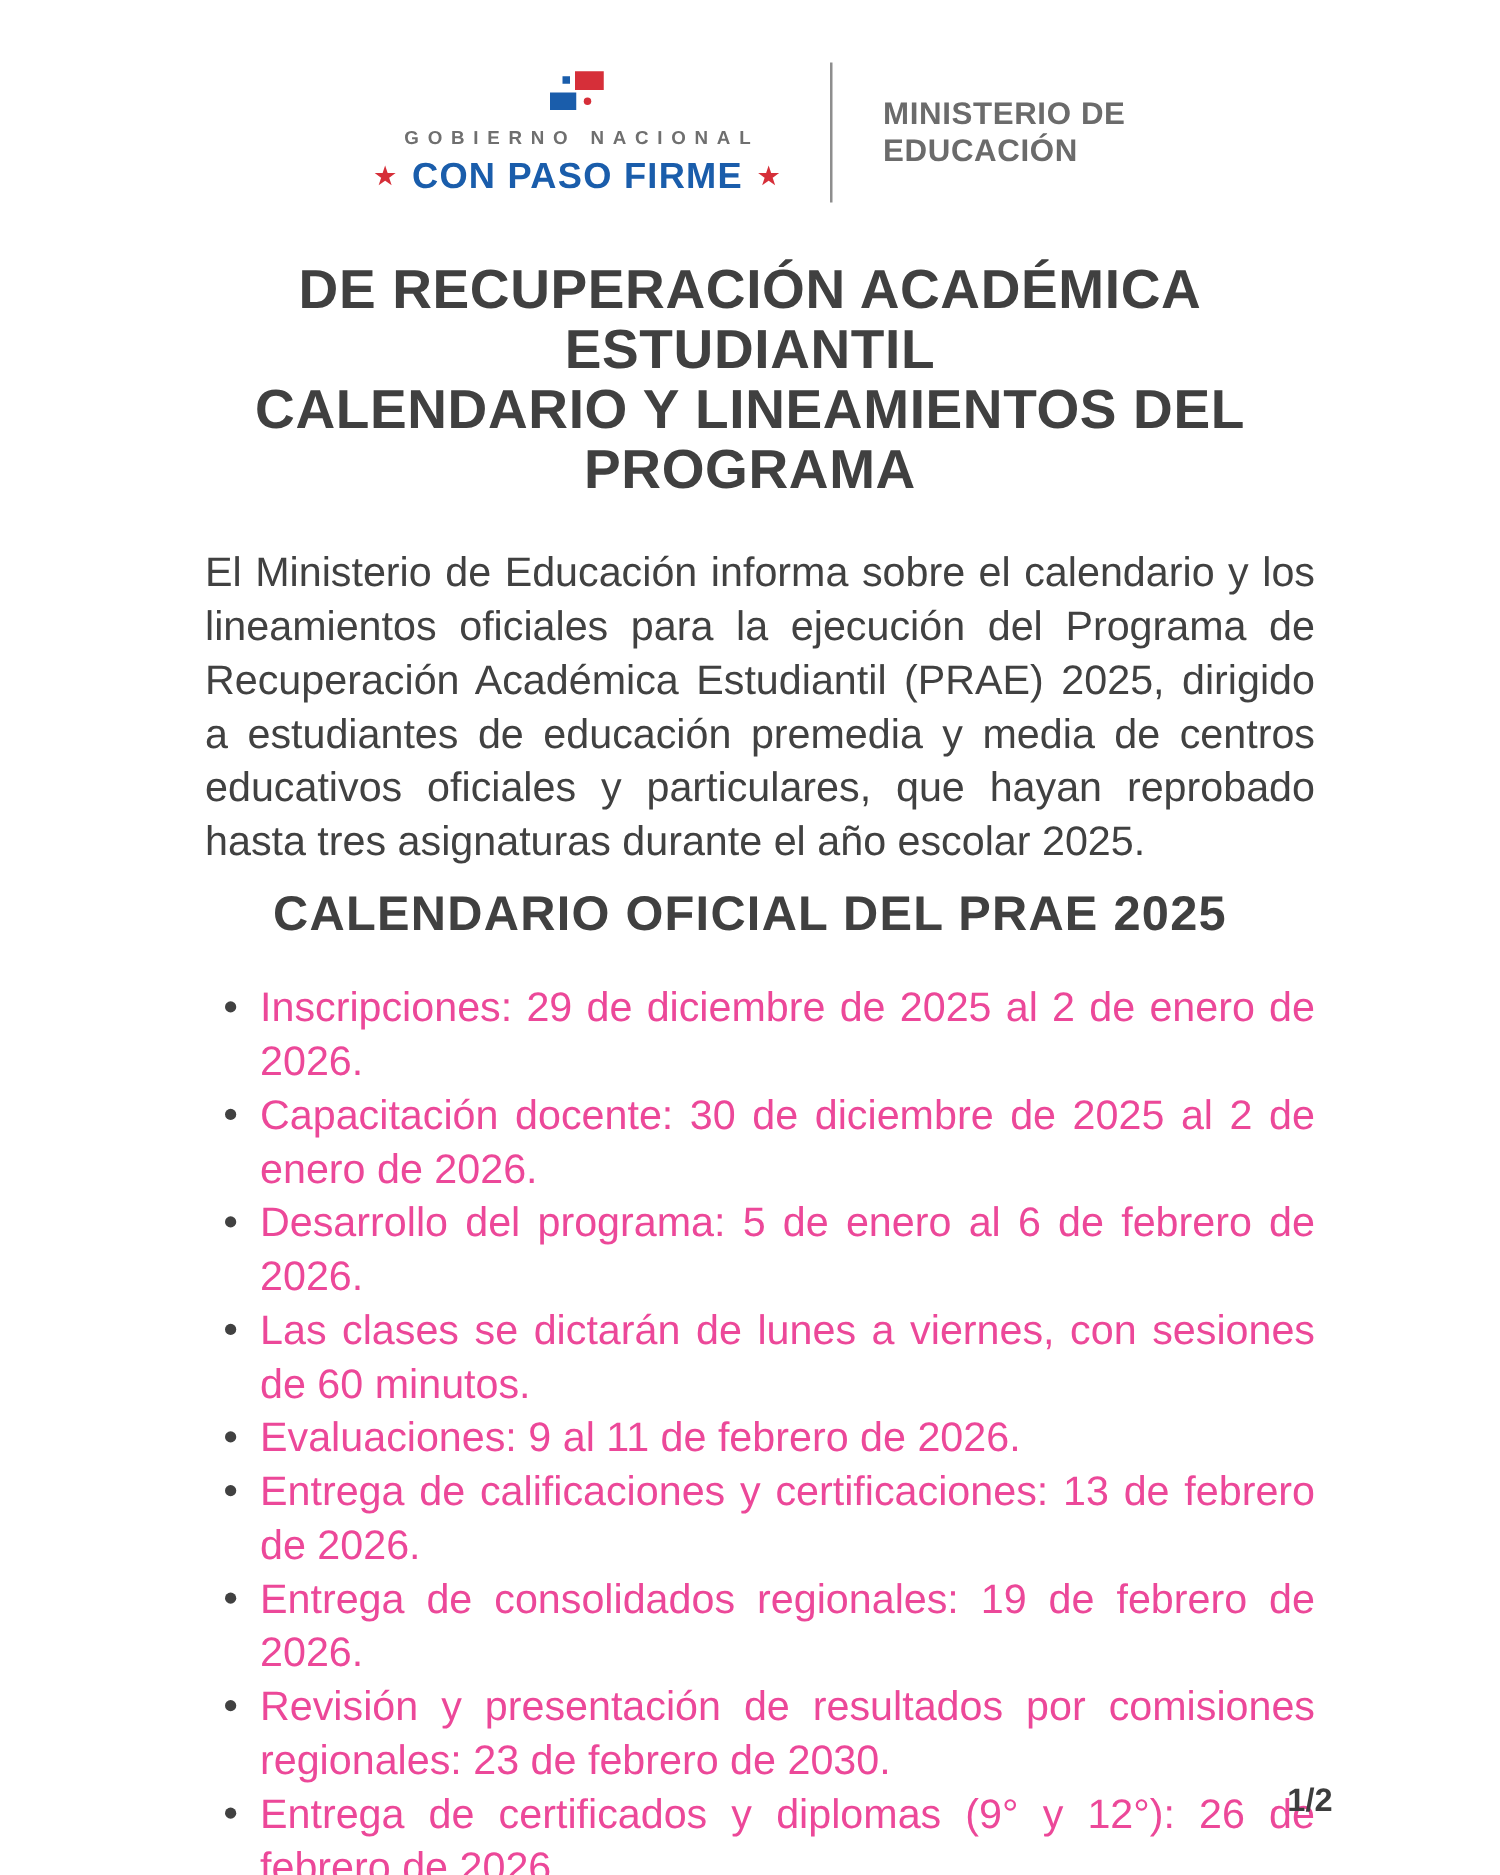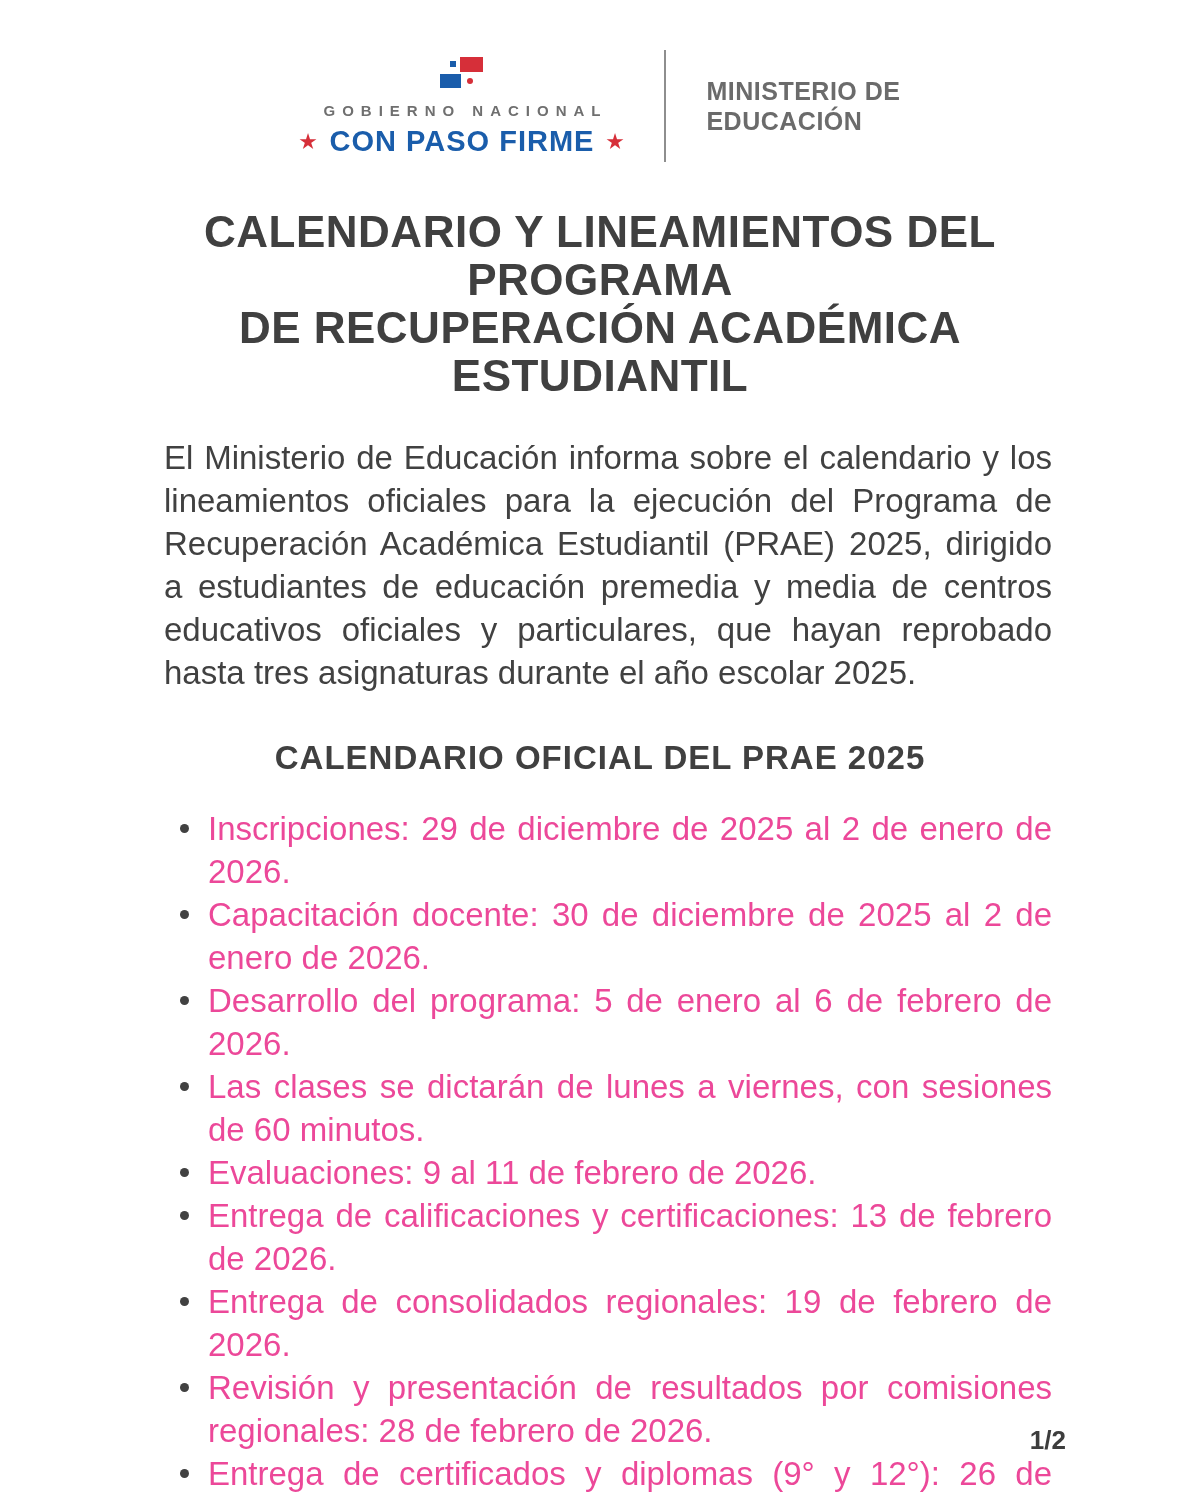--- a/index.html
+++ b/index.html
@@ -100,23 +100,23 @@
   }
   .intro {
     margin: 36px 60px 0 76px;
     font-size: 33px;
     line-height: 43px;
     font-weight: 400;
     text-align: justify;
     color: #414141;
   }
   .section-title {
-    margin-top: 45px;
+    margin-top: 16px;
     text-align: center;
-    font-size: 33px;
+    font-size: 39px;
     font-weight: 700;
     letter-spacing: 1px;
     color: #404040;
   }
   .calendar-list {
     list-style: none;
     margin: 30px 60px 0 60px;
   }
   .calendar-list li {
     position: relative;
@@ -175,37 +175,37 @@
       </div>
     </div>
     <div class="header-divider"></div>
     <div class="ministry">
       <div>MINISTERIO DE</div>
       <div>EDUCACIÓN</div>
     </div>
   </div>
 
   <h1 class="doc-title">
+    <div>DE RECUPERACIÓN ACADÉMICA ESTUDIANTIL</div>
     <div>CALENDARIO Y LINEAMIENTOS DEL PROGRAMA</div>
-    <div>DE RECUPERACIÓN ACADÉMICA ESTUDIANTIL</div>
   </h1>
 
   <p class="intro">El Ministerio de Educación informa sobre el calendario y los lineamientos oficiales para la ejecución del Programa de Recuperación Académica Estudiantil (PRAE) 2025, dirigido a estudiantes de educación premedia y media de centros educativos oficiales y particulares, que hayan reprobado hasta tres asignaturas durante el año escolar 2025.</p>
 
   <h2 class="section-title">CALENDARIO OFICIAL DEL PRAE 2025</h2>
 
   <ul class="calendar-list">
     <li>Inscripciones: 29 de diciembre de 2025 al 2 de enero de 2026.</li>
     <li>Capacitación docente: 30 de diciembre de 2025 al 2 de enero de 2026.</li>
     <li>Desarrollo del programa: 5 de enero al 6 de febrero de 2026.</li>
     <li>Las clases se dictarán de lunes a viernes, con sesiones de 60 minutos.</li>
     <li>Evaluaciones: 9 al 11 de febrero de 2026.</li>
     <li>Entrega de calificaciones y certificaciones: 13 de febrero de 2026.</li>
     <li>Entrega de consolidados regionales: 19 de febrero de 2026.</li>
-    <li>Revisión y presentación de resultados por comisiones regionales: 28 de febrero de 2026.</li>
+    <li>Revisión y presentación de resultados por comisiones regionales: 23 de febrero de 2030.</li>
     <li>Entrega de certificados y diplomas (9° y 12°): 26 de febrero de 2026.</li>
   </ul>
 
   <div class="dateline">Panamá, 12 de diciembre de 2025</div>
 
   <div class="page-number">1/2</div>
 
 </div>
 
 </body></html>

